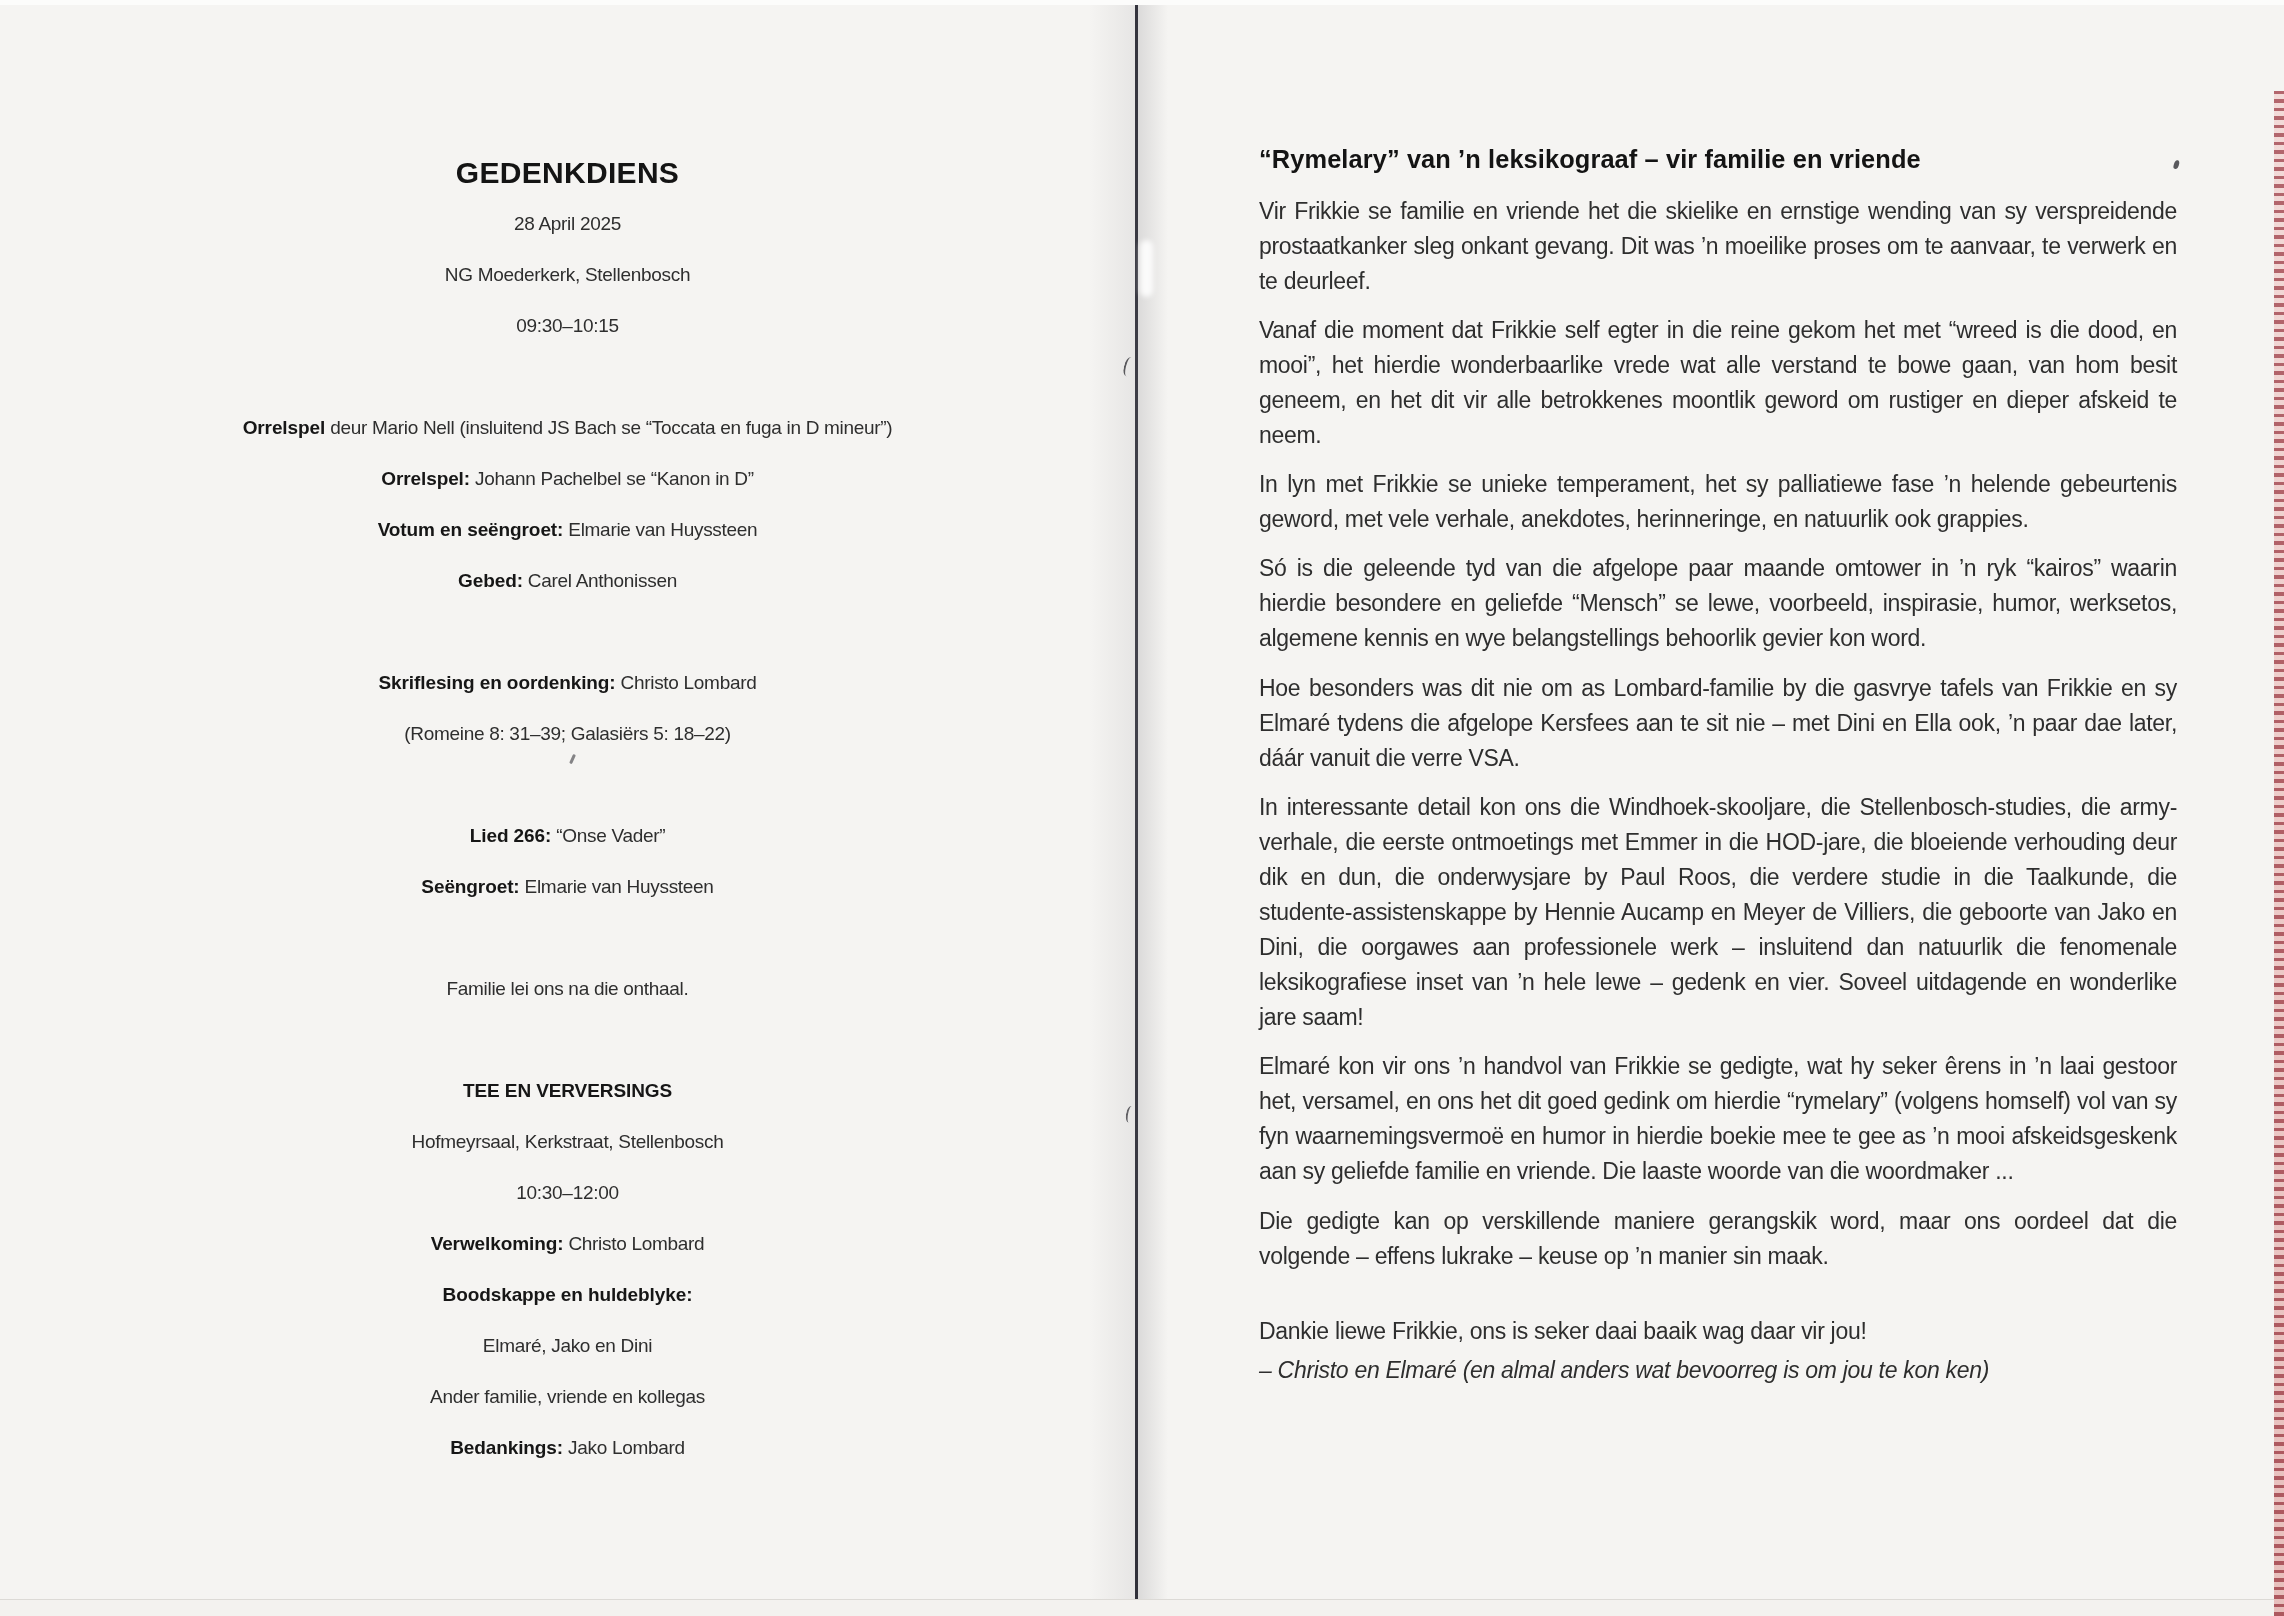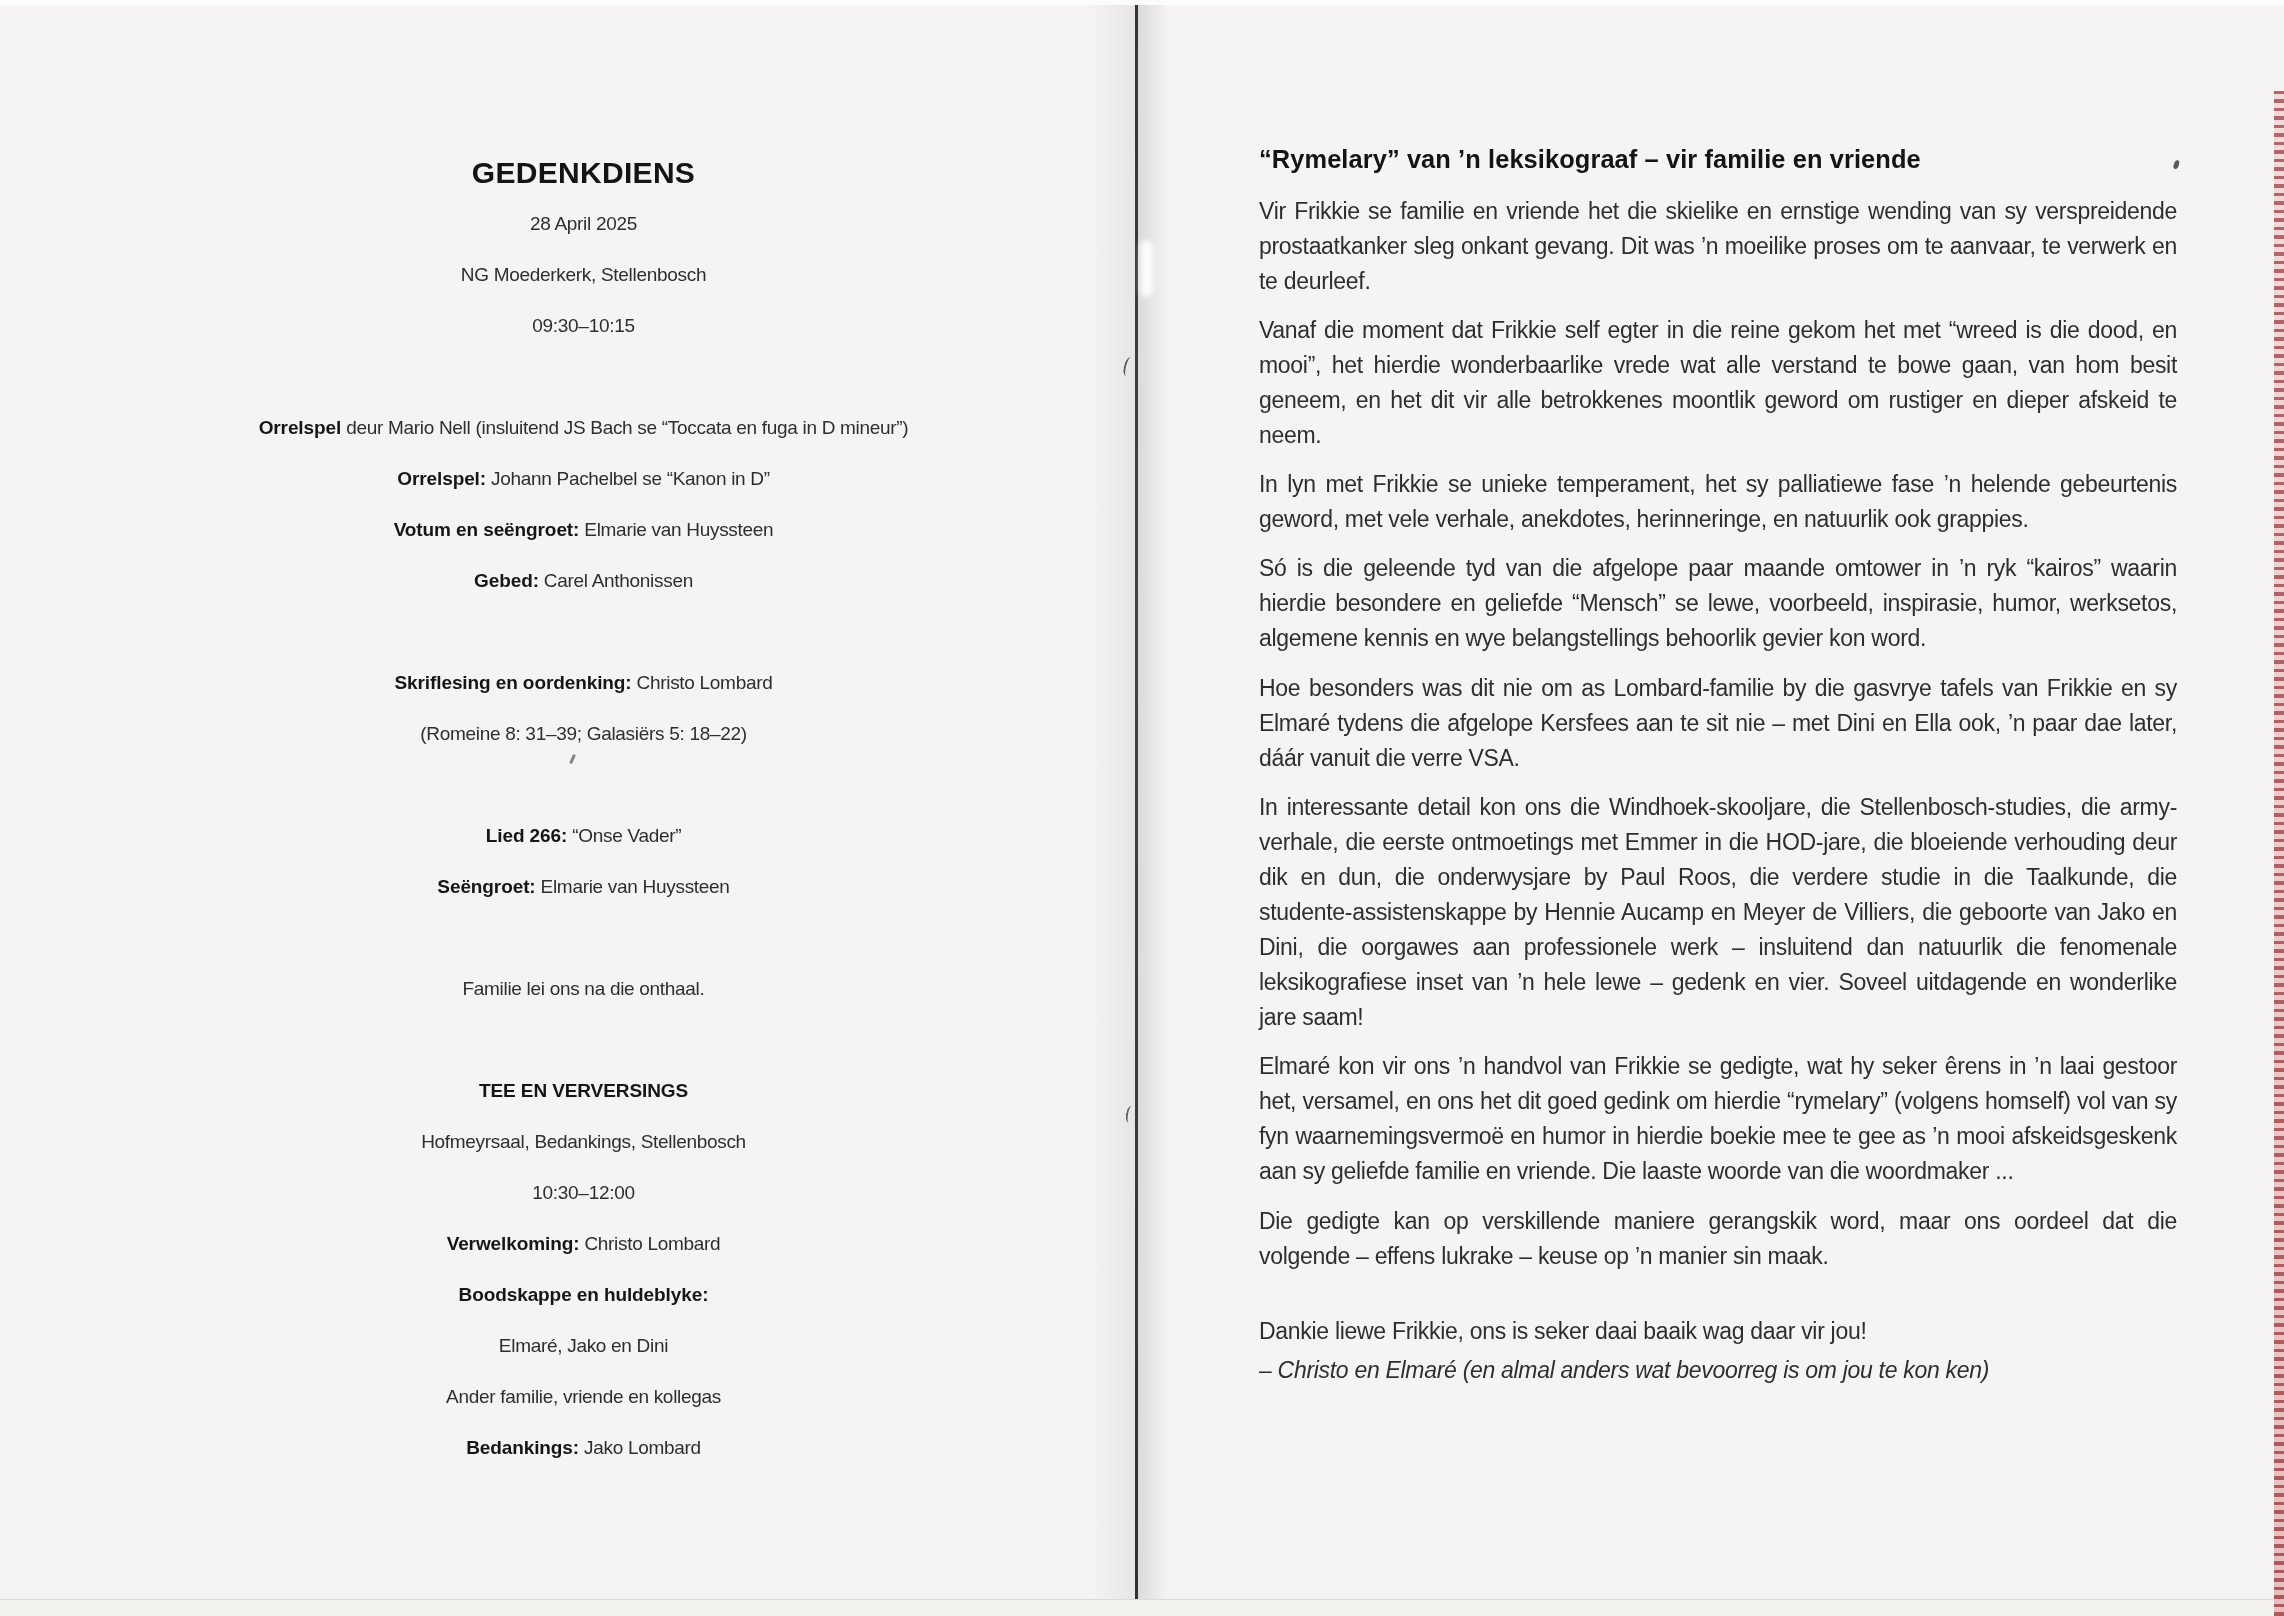--- a/index.html
+++ b/index.html
@@ -4,21 +4,21 @@
 <style>
   html,body{margin:0;padding:0;}
   body{
     width:2284px;height:1616px;position:relative;overflow:hidden;
     background:#f5f4f2;
     font-family:"Liberation Sans","DejaVu Sans",sans-serif;
     color:#2e2e2e;
   }
   
   .page{position:absolute;top:0;height:1599px;box-sizing:border-box;}
-  .page-left{left:16px;width:1135px;padding-top:147px;text-align:center;}
+  .page-left{left:0;width:1135px;padding-top:147px;text-align:center;}
   .page-right{left:1139px;width:1136px;padding:145px 98px 0 120px;text-align:left;}
 
   
   .l-title{font-size:30px;font-weight:700;line-height:51px;color:#141414;letter-spacing:0.3px;}
   .row{font-size:19px;line-height:51px;letter-spacing:-0.3px;white-space:nowrap;}
   .row .b{font-weight:700;color:#161616;letter-spacing:-0.1px;}
   .gap{height:51px;}
 
   
   .r-heading{font-size:25.4px;font-weight:700;color:#141414;margin:0 0 19.5px 0;letter-spacing:0.1px;}
@@ -79,21 +79,21 @@
   <div class="row"><span class="b">Lied 266:</span><span> “Onse Vader”</span></div>
   <div class="row"><span class="b">Seëngroet:</span><span> Elmarie van Huyssteen</span></div>
 
   <div class="gap"></div>
 
   <div class="row"><span class="b"></span><span>Familie lei ons na die onthaal.</span></div>
 
   <div class="gap"></div>
 
   <div class="row"><span class="b">TEE EN VERVERSINGS</span></div>
-  <div class="row">Hofmeyrsaal, Bedankings, Stellenbosch</div>
+  <div class="row">Hofmeyrsaal, Kerkstraat, Stellenbosch</div>
   <div class="row">10:30–12:00</div>
 
   <div class="row"><span class="b">Verwelkoming:</span><span> Christo Lombard</span></div>
   <div class="row"><span class="b">Boodskappe en huldeblyke:</span><span></span></div>
   <div class="row"><span class="b"></span><span>Elmaré, Jako en Dini</span></div>
   <div class="row"><span class="b"></span><span>Ander familie, vriende en kollegas</span></div>
   <div class="row"><span class="b">Bedankings:</span><span> Jako Lombard</span></div>
 </div>
 
 <div class="page page-right">

